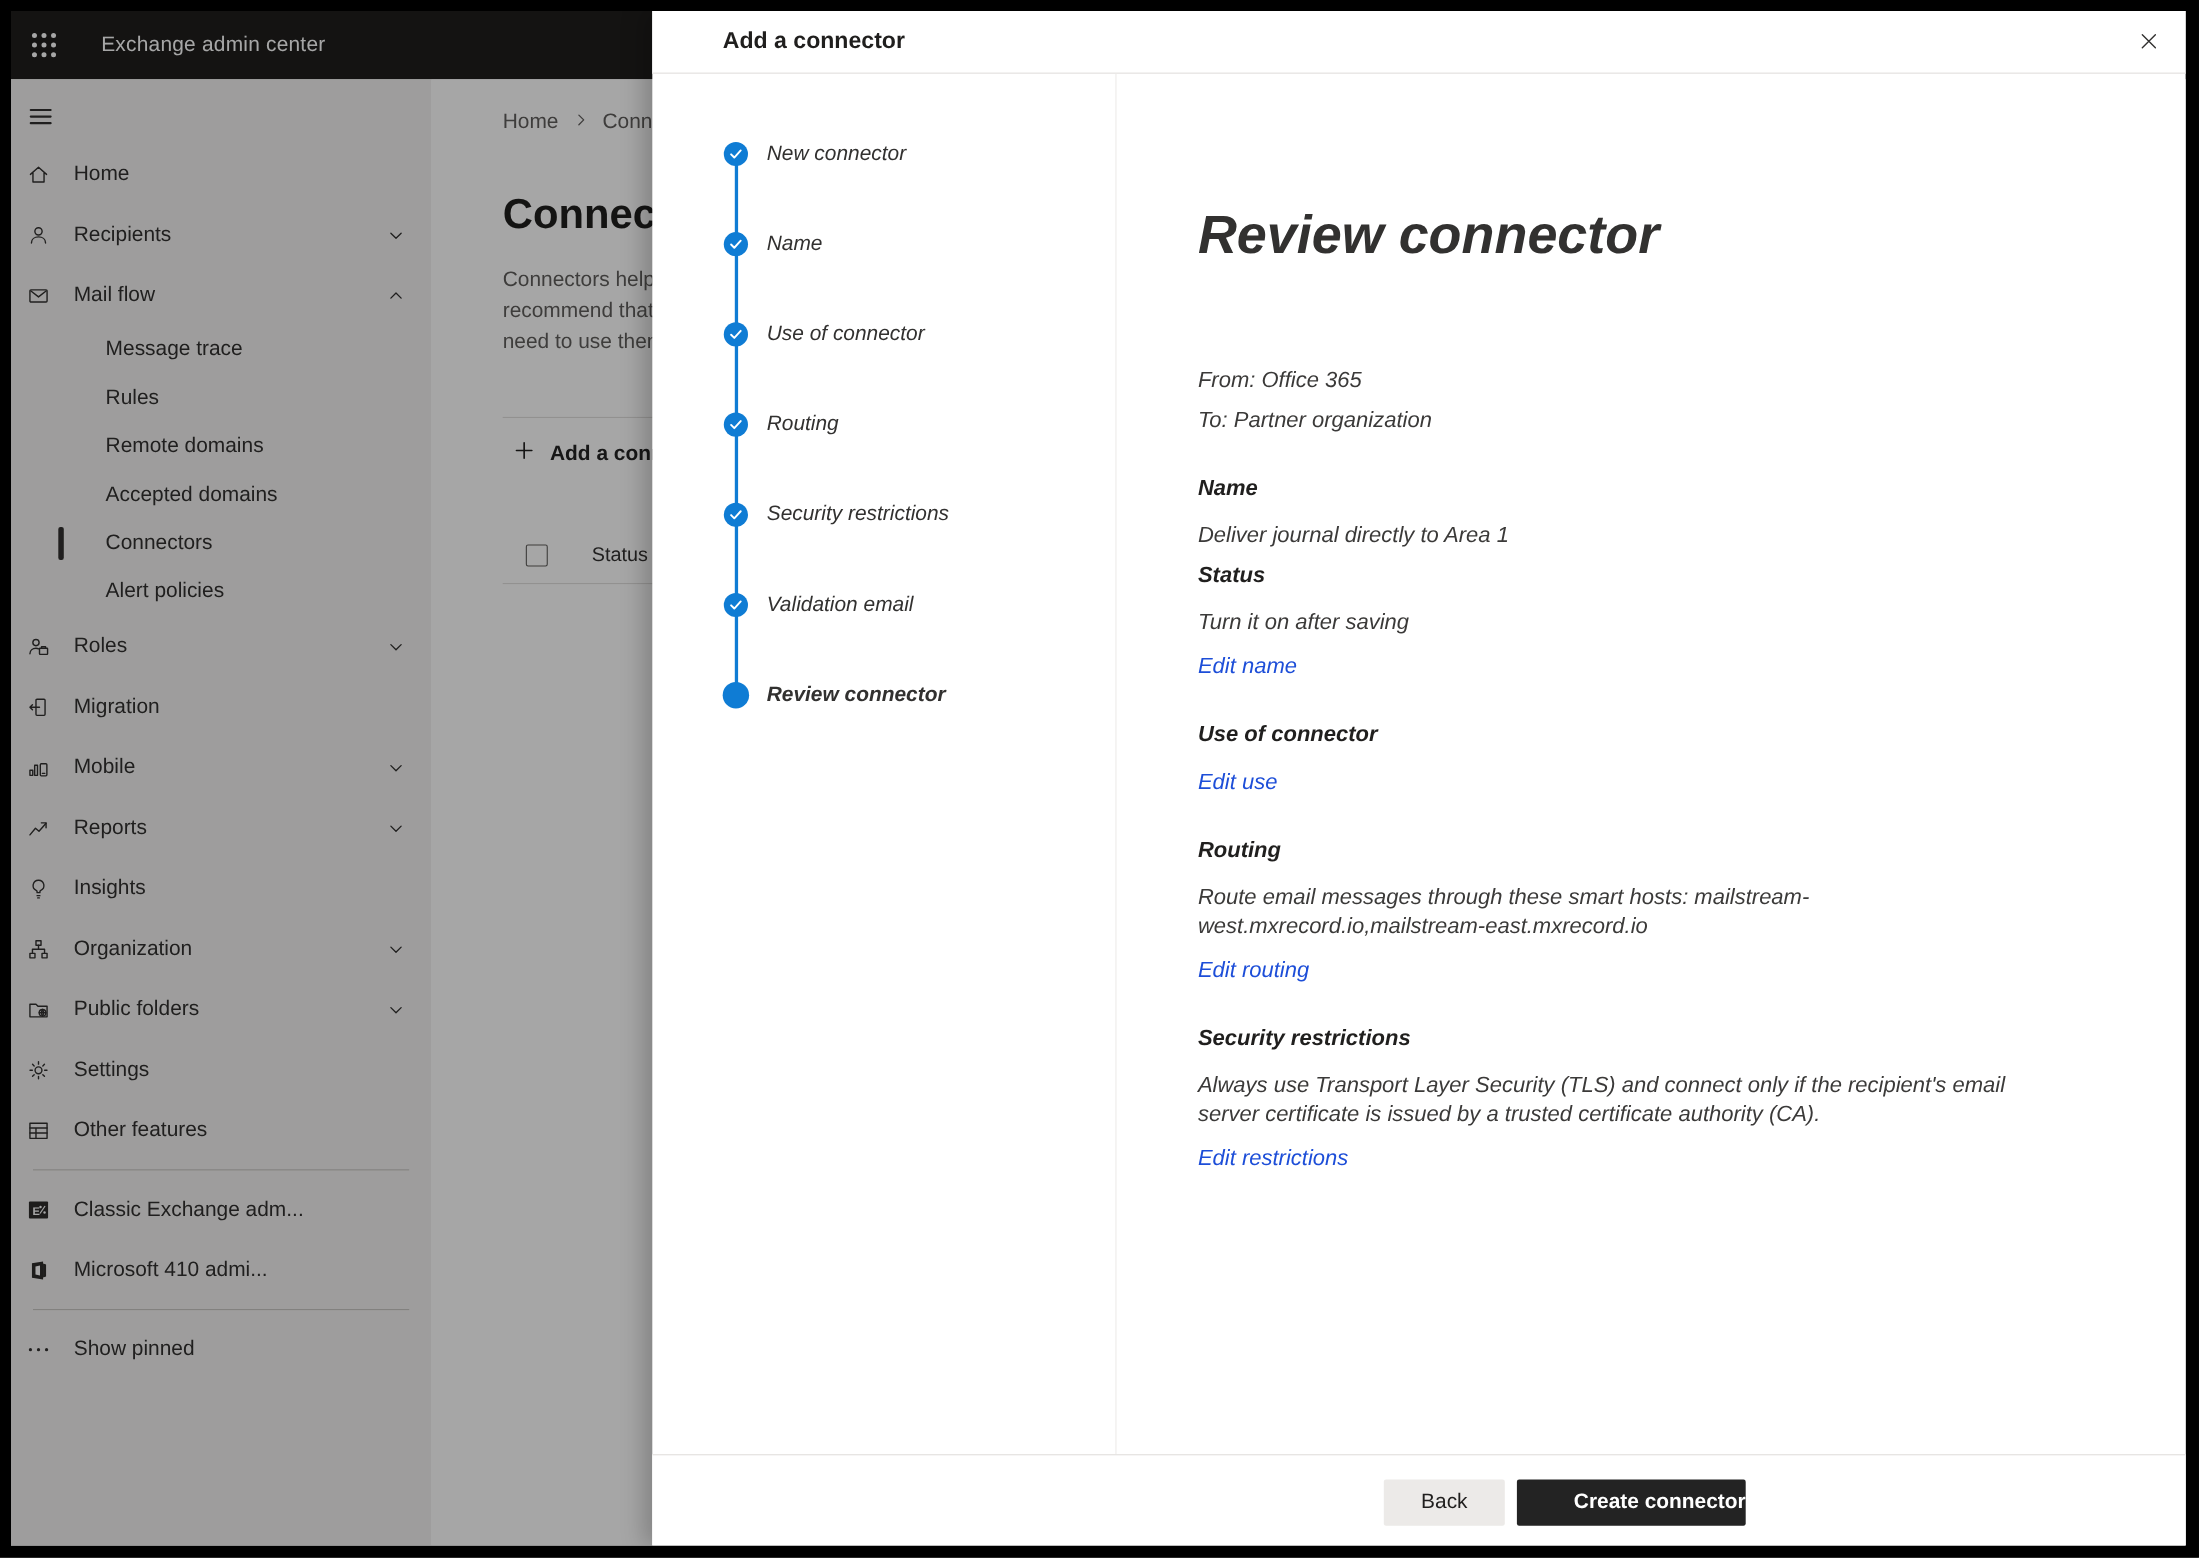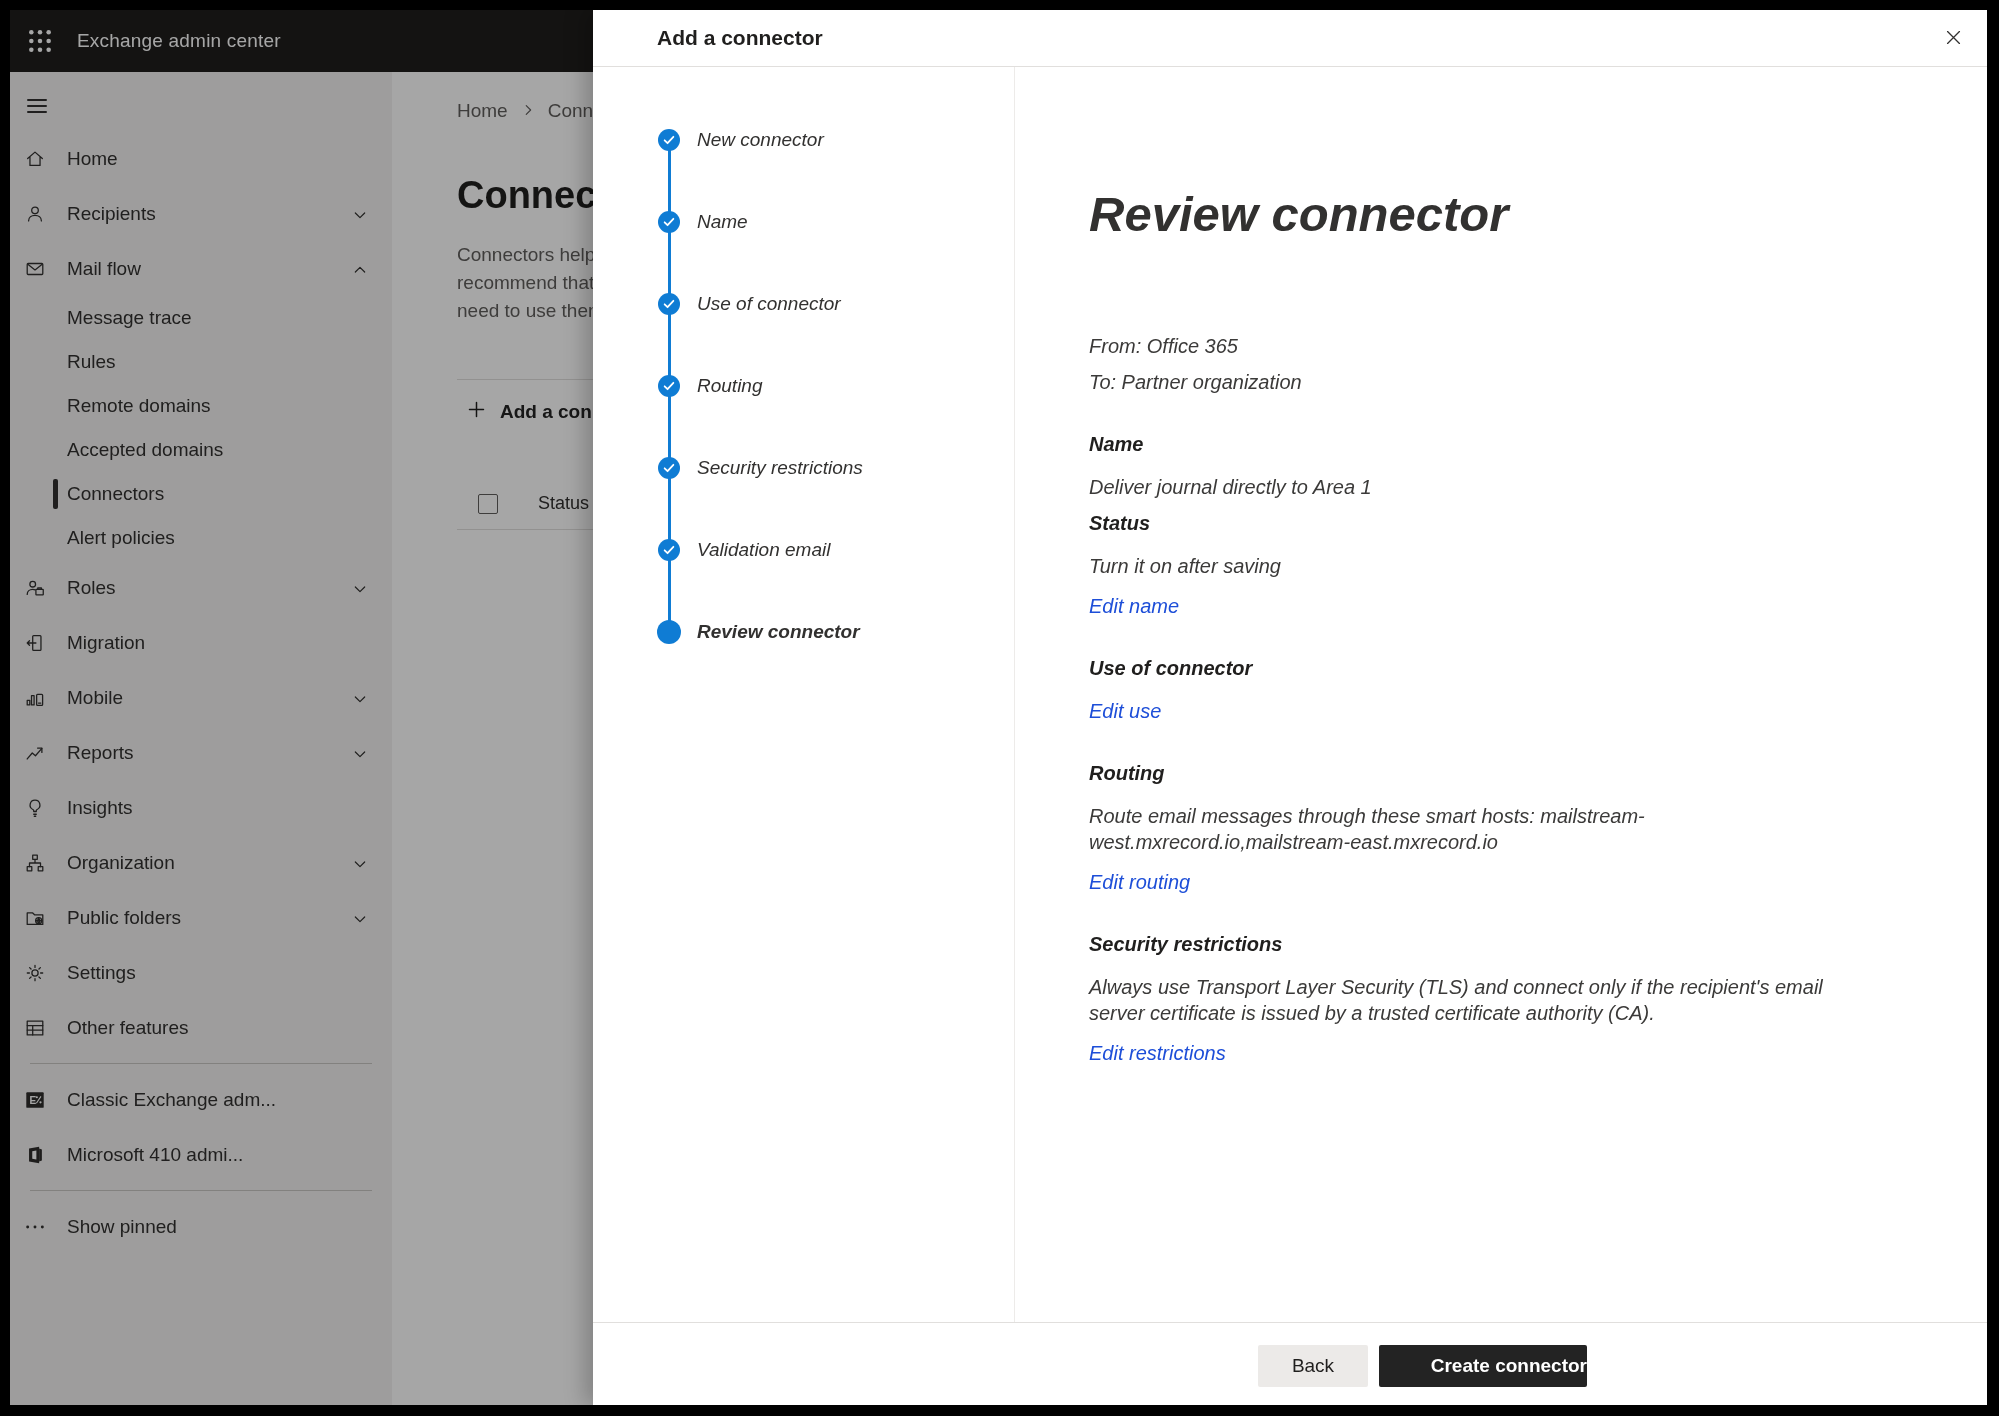--- a/index.html
+++ b/index.html
@@ -3,28 +3,28 @@
 <meta charset="utf-8">
 <title>Exchange admin center</title>
 <style>
   * { margin:0; padding:0; box-sizing:border-box; }
   html,body { width:1999px; height:1416px; background:#000; font-family:"Liberation Sans","DejaVu Sans",sans-serif; overflow:hidden; }
   .frame { position:absolute; left:10px; top:10px; width:1977px; height:1395px; background:#fff; overflow:hidden; }
 
   
   .topbar { position:absolute; left:0; top:0; right:0; height:62px; background:#1f1e1d; display:flex; align-items:center; padding-left:17px; z-index:1; }
   .waffle { width:26px; height:26px; flex:none; cursor:pointer; }
-  .topbar-title { color:#ffffff; font-size:19px; margin-left:24px; letter-spacing:.2px; }
+  .topbar-title { color:#ffffff; font-size:19px; margin-left:39px; letter-spacing:.2px; }
 
   
   .sidebar { position:absolute; left:0; top:62px; width:382px; bottom:0; background:#f3f2f1; padding-top:22px; z-index:1; }
   .hamburger { margin-left:15px; width:24px; height:24px; background:none; border:none; cursor:pointer; display:block; }
   .nav-list { margin-top:13px; }
   .nav-item { position:relative; display:flex; align-items:center; height:55px; padding-left:14px; font-size:19px; color:#323130; cursor:pointer; }
-  .nav-item.sub { height:44px; padding-left:57px;text-align:center; }
+  .nav-item.sub { height:44px; padding-left:86px;text-align:center; }
   .nav-icon { width:22px; height:22px; margin-right:21px; flex:none; display:flex; align-items:center; justify-content:center; }
   .nav-label { white-space:nowrap; }
   .chev { position:absolute; right:24px; top:50%; transform:translateY(-50%); width:16px; height:16px; }
   .sel-bar { position:absolute; left:43px; top:50%; transform:translateY(-50%); width:5px; height:30px; background:#323130; border-radius:2px; }
   .nav-divider { height:1px; background:#c8c6c4; margin:8px 20px; }
   svg.ic { stroke:#323130; fill:none; stroke-width:1.4; stroke-linecap:round; stroke-linejoin:round; }
 
   
   .content { position:absolute; left:382px; top:62px; right:0; bottom:0; background:#fff; padding:28px 0 0 65px; overflow:hidden; z-index:1; }
   .breadcrumb { display:flex; align-items:center; gap:13px; font-size:19px; color:#605e5c; }

